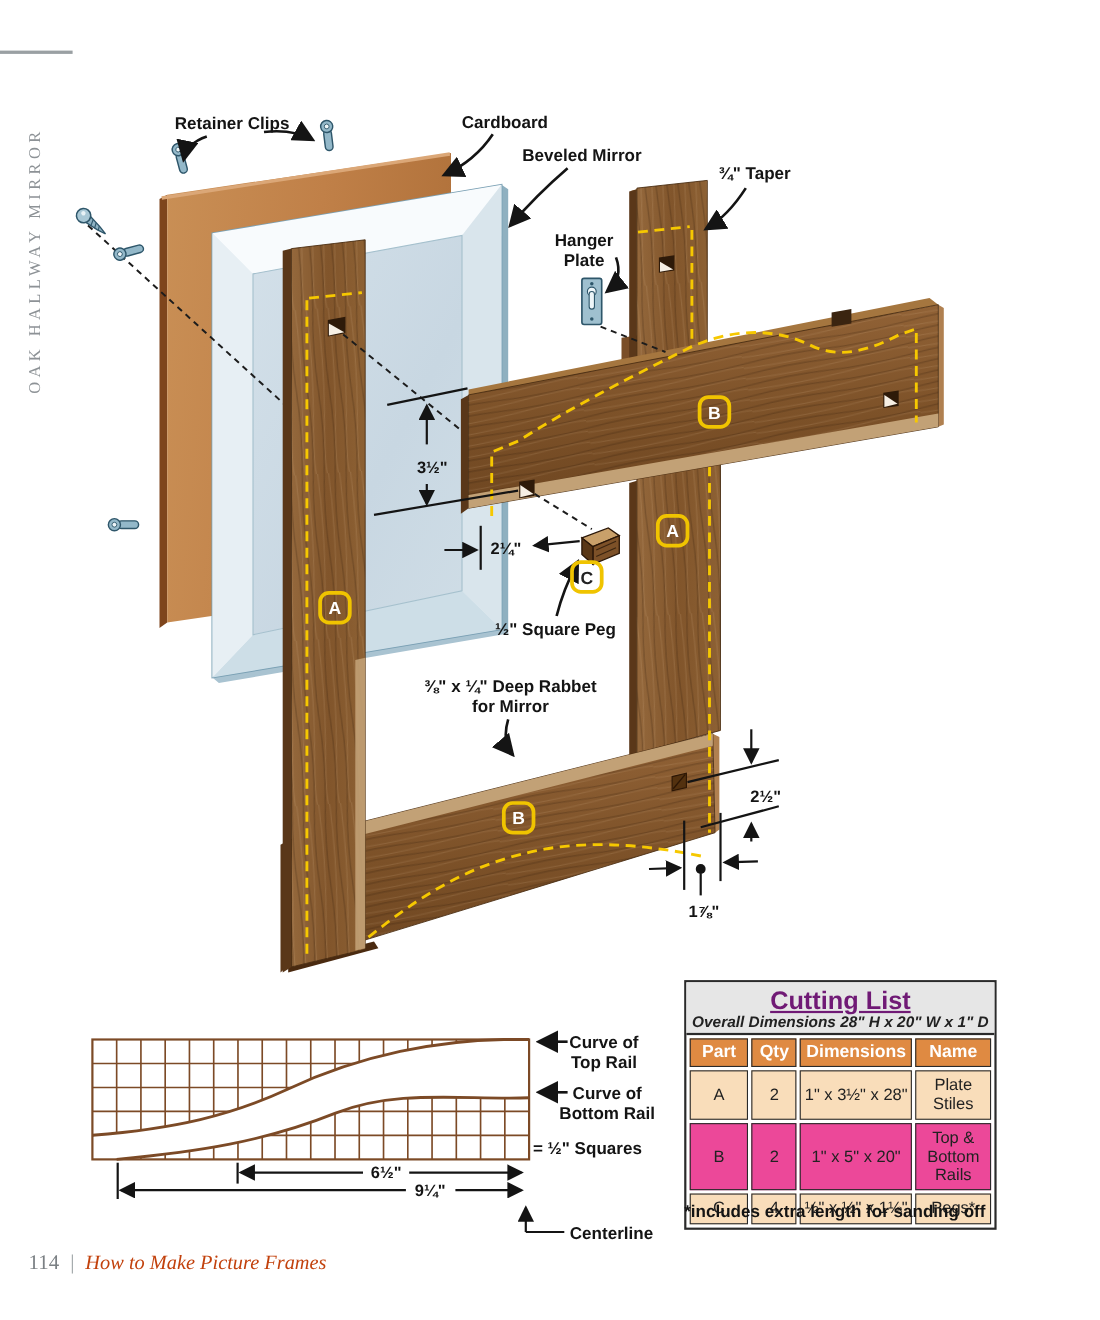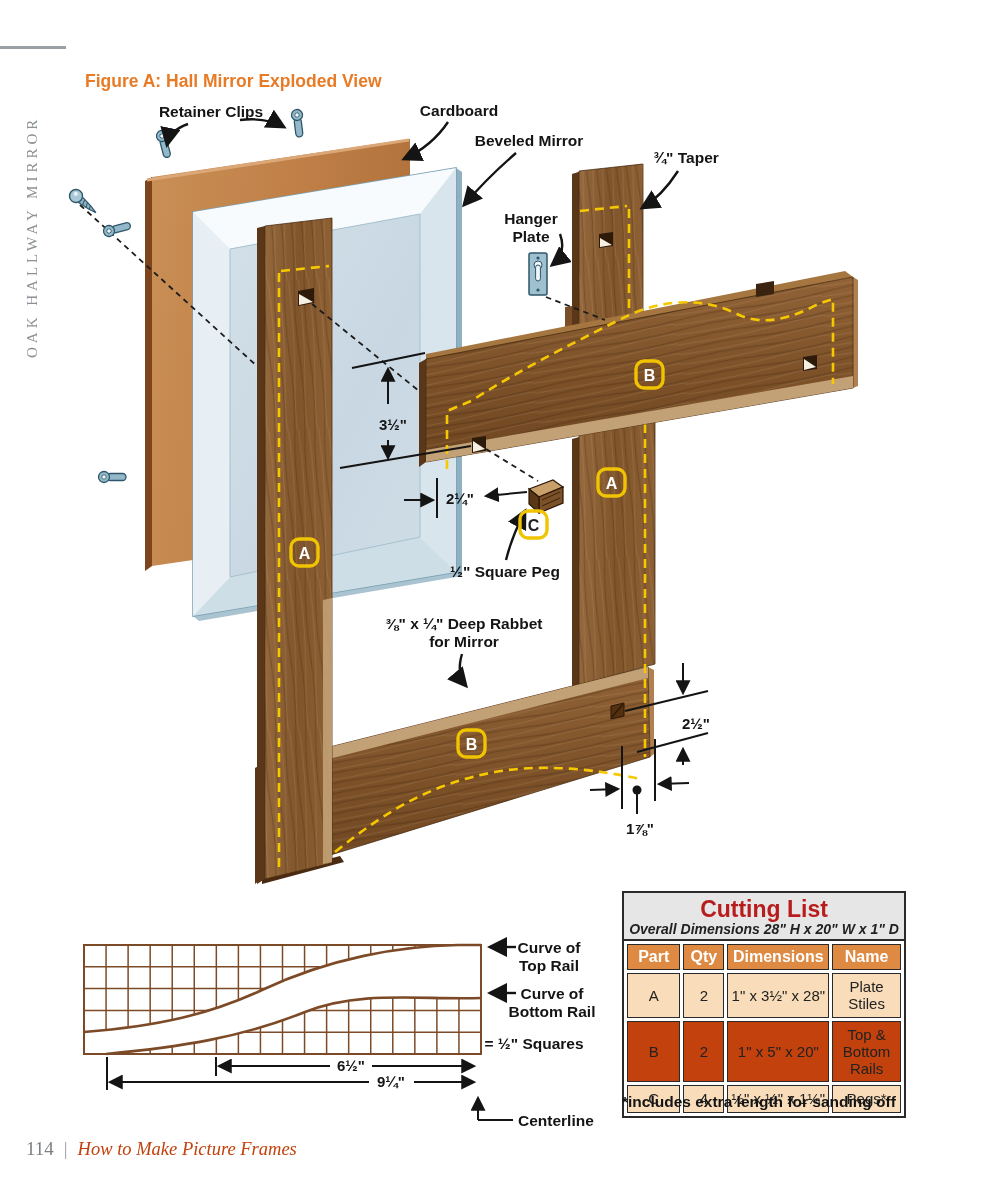--- a/index.html
+++ b/index.html
@@ -20,41 +20,40 @@
   svg .badge-letter.dark{fill:#222;}
   svg .badge-box{fill:none;stroke:#f0c400;stroke-width:3.4;}
   svg .ydash{fill:none;stroke:#f6c800;stroke-width:2.6;stroke-dasharray:9 6;}
   svg .kdash{fill:none;stroke:#1c1c1c;stroke-width:1.8;stroke-dasharray:5.5 4.5;}
   svg .dimln{fill:none;stroke:#141414;stroke-width:2;}
   svg .ptr{fill:none;stroke:#141414;stroke-width:2.4;}
   svg .gridln{stroke:#7c4a26;stroke-width:1.5;}
   
   .clist{position:absolute;left:622px;top:891px;width:284px;border:2px solid #2a2a2a;background:#fff;box-sizing:border-box;}
   .clist-head{background:#e6e6e6;text-align:center;padding:4px 2px 2px;border-bottom:2px solid #2a2a2a;}
-  .clist-title{font-size:23px;font-weight:bold;color:#b91c1c;line-height:1.05;}
+  .clist-title{font-size:23px;font-weight:bold;color:#701a75;line-height:1.05;text-decoration:underline;}
   .clist-sub{font-style:italic;font-size:14px;font-weight:bold;color:#222;}
   table.clist-tbl{border-collapse:separate;border-spacing:3px;width:100%;}
   .clist-tbl th{background:#df8a42;color:#fff;font-size:16px;font-weight:bold;padding:3px 4px;border:1.5px solid #2a2a2a;}
   .clist-tbl td{text-align:center;font-size:15px;color:#222;padding:4px 1px;border:1.5px solid #2a2a2a;line-height:1.15;}
   .clist-tbl tr.rowa td{background:#f9ddba;}
-  .clist-tbl tr.rowb td{background:#c2410c;}
+  .clist-tbl tr.rowb td{background:#ec4899;}
   .clist-note{position:absolute;left:622px;top:1093px;font-size:15.5px;font-weight:600;color:#141414;}
   .footer{position:absolute;left:26px;top:1138px;color:#7b8084;font-family:"Liberation Serif",serif;font-size:19px;}
   .footer .sep{color:#9aa0a3;margin:0 10px;}
   .footer .btitle{font-style:italic;font-size:18.5px;color:#c2410c;}
 </style>
 </head>
 <body>
 
 <div class="page">
 
   <div class="side-tab"></div>
   <div class="side-title">OAK HALLWAY MIRROR</div>
 
-  <div class="fig-head" id="figa-head">Figure A: Hall Mirror Exploded View</div>
 
   <svg width="1000" height="1200" viewBox="0 0 1000 1200">
     <defs>
       <marker id="ah" viewBox="0 0 10 10" refX="8.5" refY="5" markerWidth="7.5" markerHeight="7.5" orient="auto-start-reverse">
         <path d="M0,0 L10,5 L0,10 z" fill="#141414"></path>
       </marker>
       <marker id="ah2" viewBox="0 0 10 10" refX="8.5" refY="5" markerWidth="8.5" markerHeight="8.5" orient="auto-start-reverse">
         <path d="M0,0 L10,5 L0,10 z" fill="#141414"></path>
       </marker>
       <linearGradient id="cardGrad" x1="0" y1="0" x2="1" y2="0.15">

